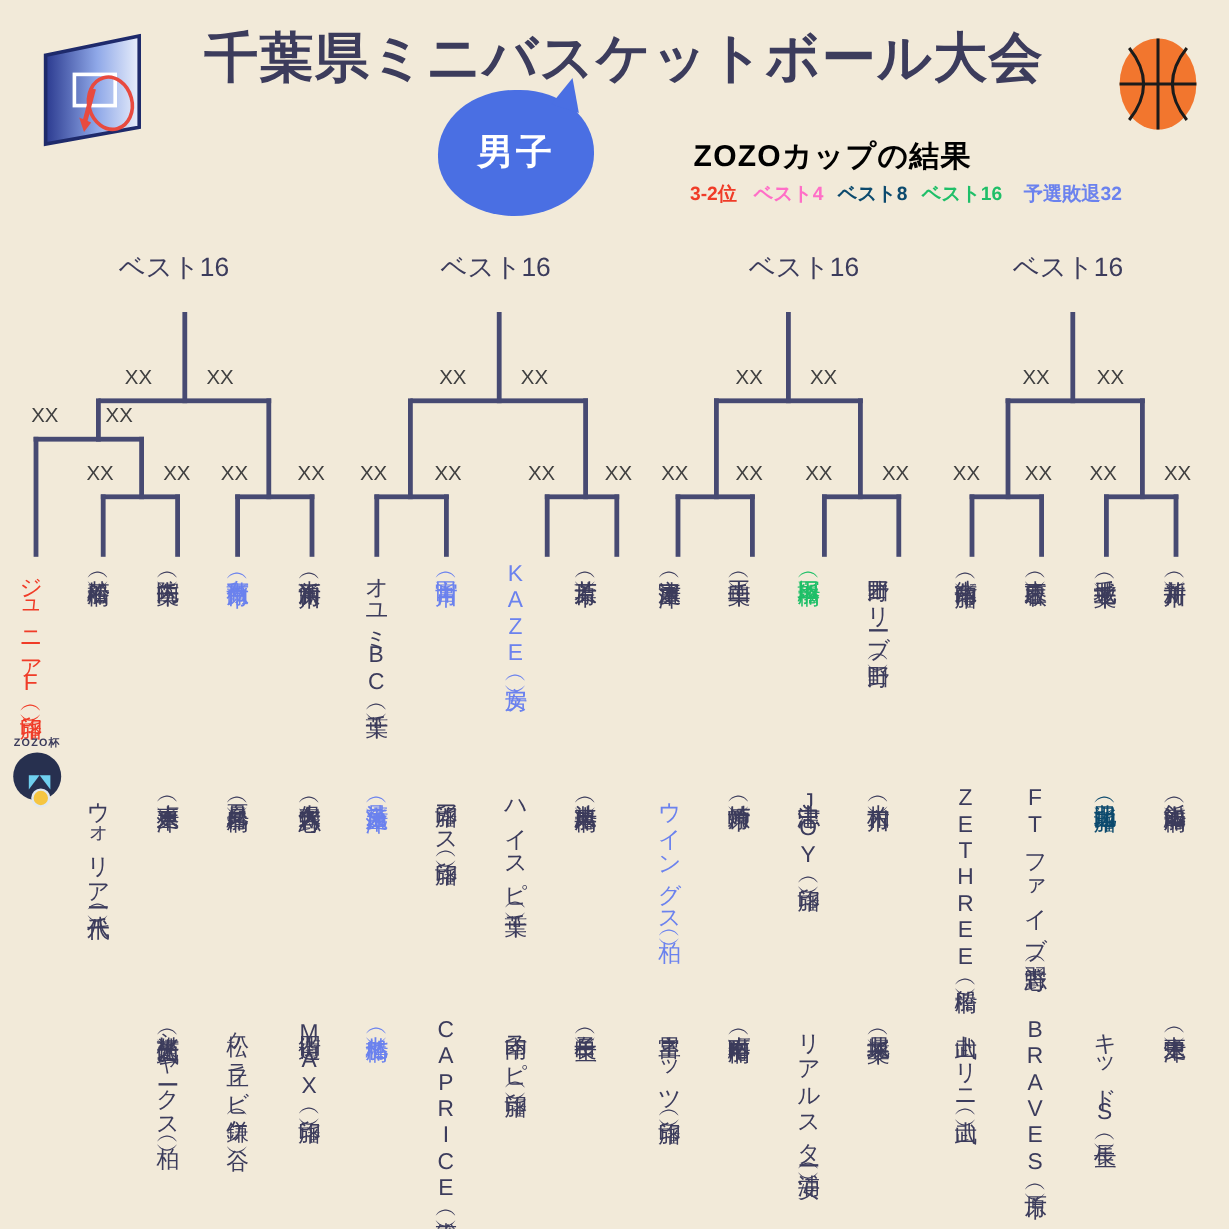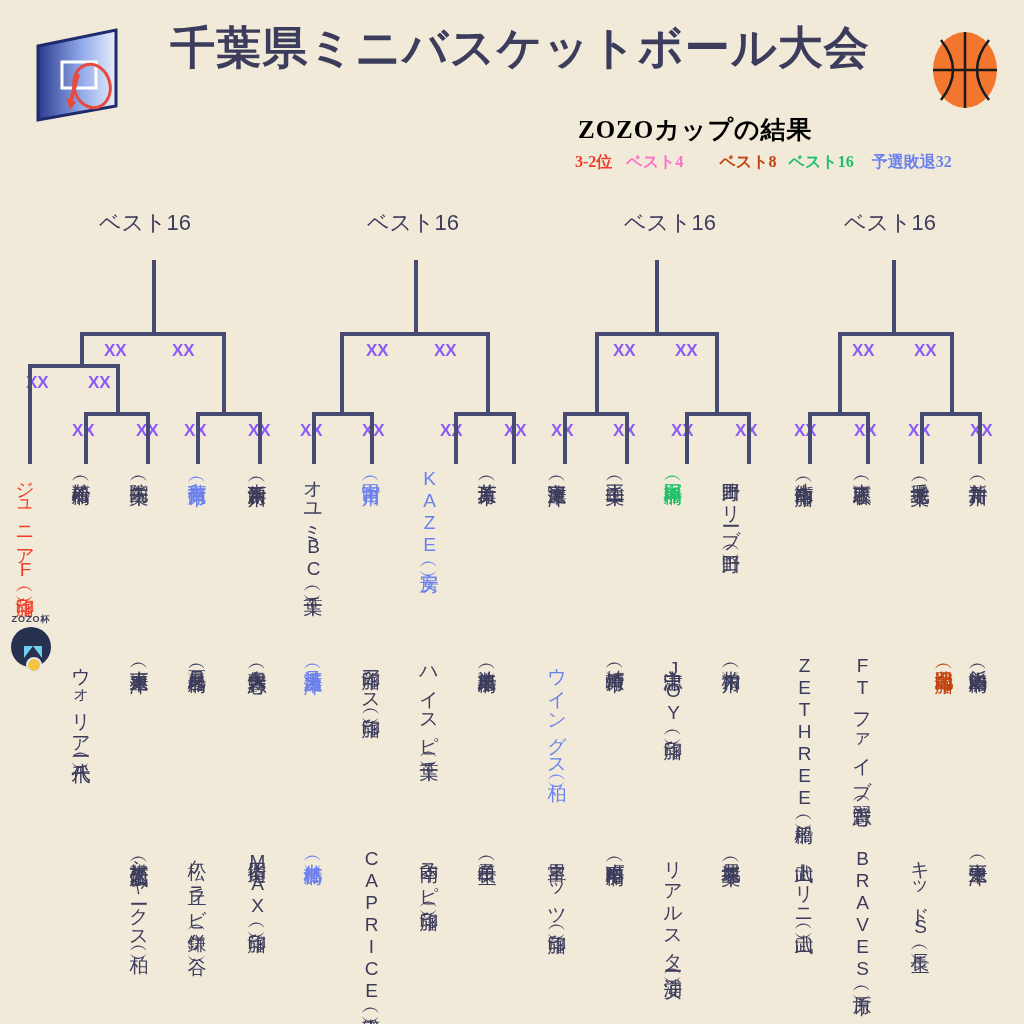--- a/index.html
+++ b/index.html
@@ -5,21 +5,21 @@
   html,body{margin:0;padding:0;}
   body{
     width:1024px;height:1024px;
     background:#f2ead9;
     font-family:"Liberation Sans","DejaVu Sans",sans-serif;
     color:#3c3c5c;
     overflow:hidden;
     position:relative;
   }
   
-  #header{position:absolute;left:0;top:0;width:1024px;height:200px;font-family:Liberation Serif, serif;}
+  #header{position:absolute;left:0;top:0;width:1024px;height:200px;}
   #title{
     position:absolute;left:140px;top:18px;width:760px;height:80px;
     text-align:center;
     font-size:45px;font-weight:bold;color:#3c3c5c;
     letter-spacing:1px;
     white-space:nowrap;
   }
   #title .ch{display:inline-block;}
   #backboard{position:absolute;left:20px;top:28px;width:110px;height:95px;}
   #ball{position:absolute;left:925px;top:30px;width:80px;height:80px;}
@@ -51,40 +51,39 @@
 
   
   .block{position:absolute;top:200px;height:270px;}
   .blk-title{
     position:absolute;top:8px;width:100%;text-align:center;
     font-size:22px;color:#3c3c5c;font-weight:normal;
   }
   .vline{position:absolute;background:#474a72;width:4px;}
   .hline{position:absolute;background:#474a72;height:4px;}
   .xx{
-    position:absolute;font-size:17px;color:#8b5cf6;font-weight:bold;
+    position:absolute;font-size:17px;color:#404040;font-weight:normal;
     letter-spacing:0px;
-    margin-top:36px;
   }
 
   
   .team{
     position:absolute;
     writing-mode:vertical-rl;
     text-orientation:upright;
     font-size:19px;
     line-height:1.0;
     letter-spacing:1px;
     font-weight:normal;
     white-space:nowrap;
     text-align:left;
   }
   .c-red{color:#f03c28;}
   .c-pink{color:#ff6ec7;}
-  .c-orange{color:#c2410c;margin-left:24px;}
+  .c-orange{color:#0c4a6e;}
   .c-green{color:#1fbf68;}
   .c-blue{color:#6b82ee;}
   .c-dark{color:#3c3c5c;}
 
   
   #medal{position:absolute;left:8px;top:613px;width:46px;height:58px;}
   #medal .arc{
     position:absolute;left:0;top:0;width:46px;height:18px;
     font-size:9px;font-weight:bold;color:#3c3c5c;text-align:center;
     letter-spacing:1px;
@@ -128,20 +127,24 @@
   </div>
 
   <svg id="ball" viewBox="0 0 80 80">
     <ellipse cx="40" cy="40" rx="32" ry="38" fill="#f2762e"></ellipse>
     <path d="M8 40 H72" stroke="#1b1b1b" stroke-width="2.5" fill="none"></path>
     <path d="M40 2 V78" stroke="#1b1b1b" stroke-width="2.5" fill="none"></path>
     <path d="M16 10 Q40 40 16 70" stroke="#1b1b1b" stroke-width="2.5" fill="none"></path>
     <path d="M64 10 Q40 40 64 70" stroke="#1b1b1b" stroke-width="2.5" fill="none"></path>
   </svg>
 
+  <div id="bubble">
+    <div class="tail"></div>
+    <span>男子</span>
+  </div>
 
   <div id="zozo-title">ZOZOカップの結果</div>
 
   <div id="legend">
     <span class="c-red">3-2位</span><span class="lg-gap"></span><span class="c-pink">ベスト4</span><span class="lg-gap3"></span><span class="c-orange">ベスト8</span><span class="lg-gap3"></span><span class="c-green">ベスト16</span><span class="lg-gap4"></span><span class="c-blue">予選敗退32</span>
   </div>
 </div>
 
 <div class="block" id="block1" style="left:0px;width:280px;">
   <div class="blk-title" style="left:30px;width:230px;">ベスト16</div>

